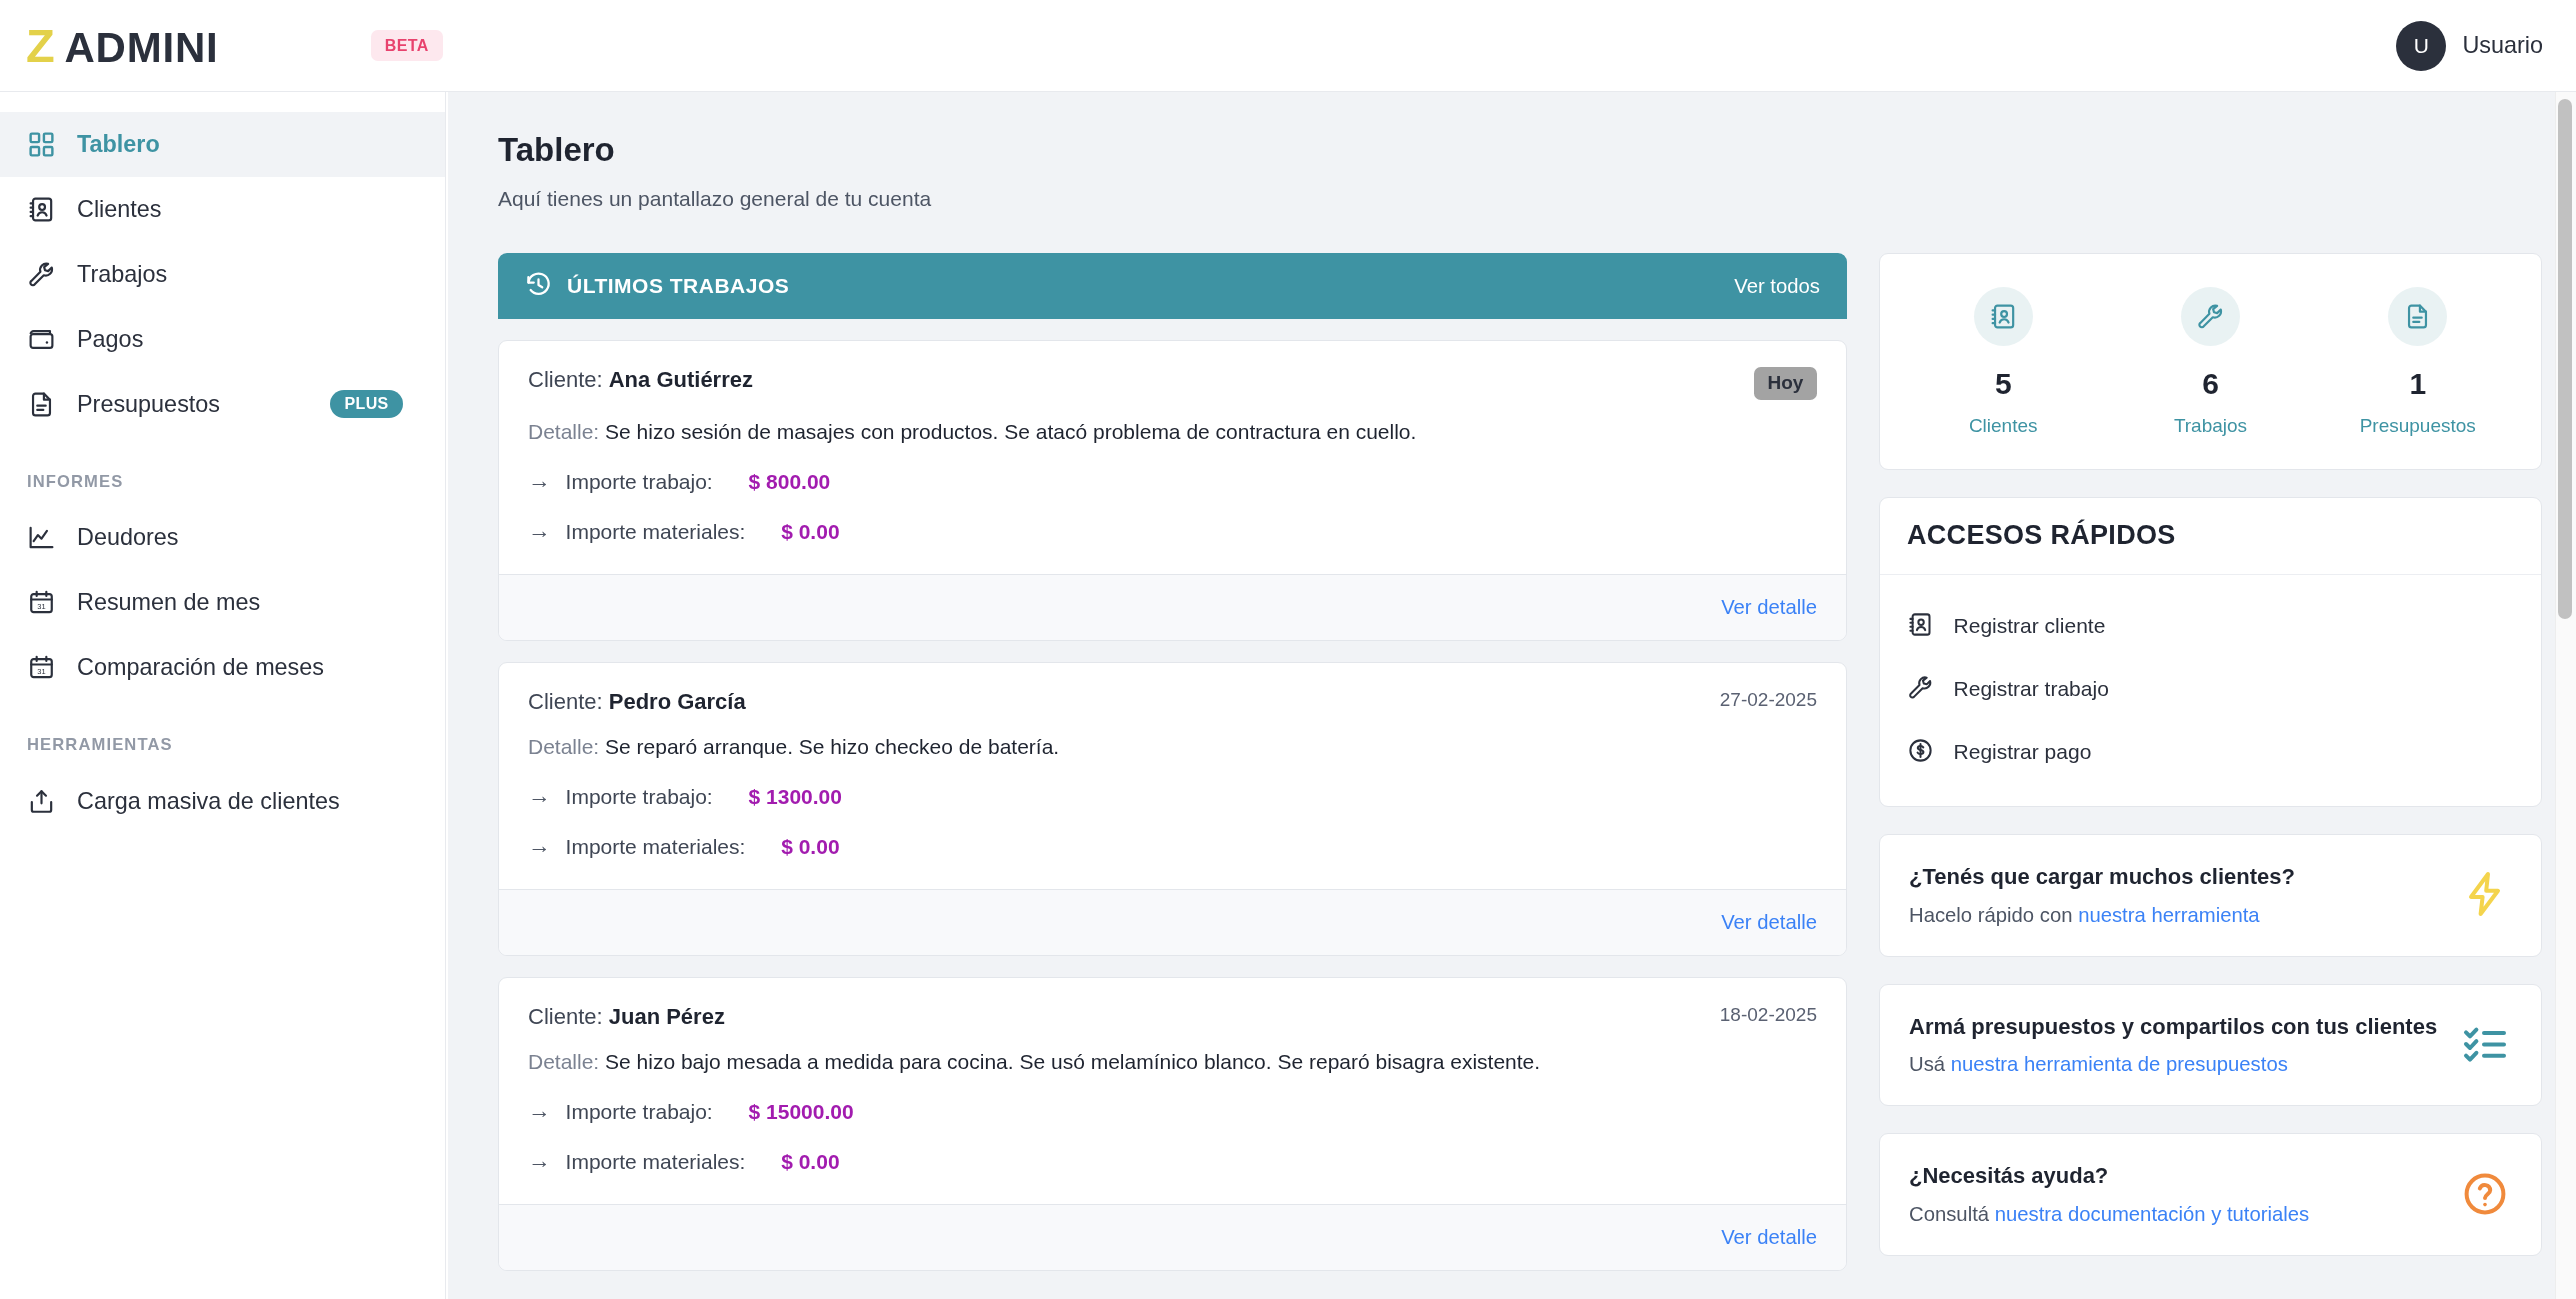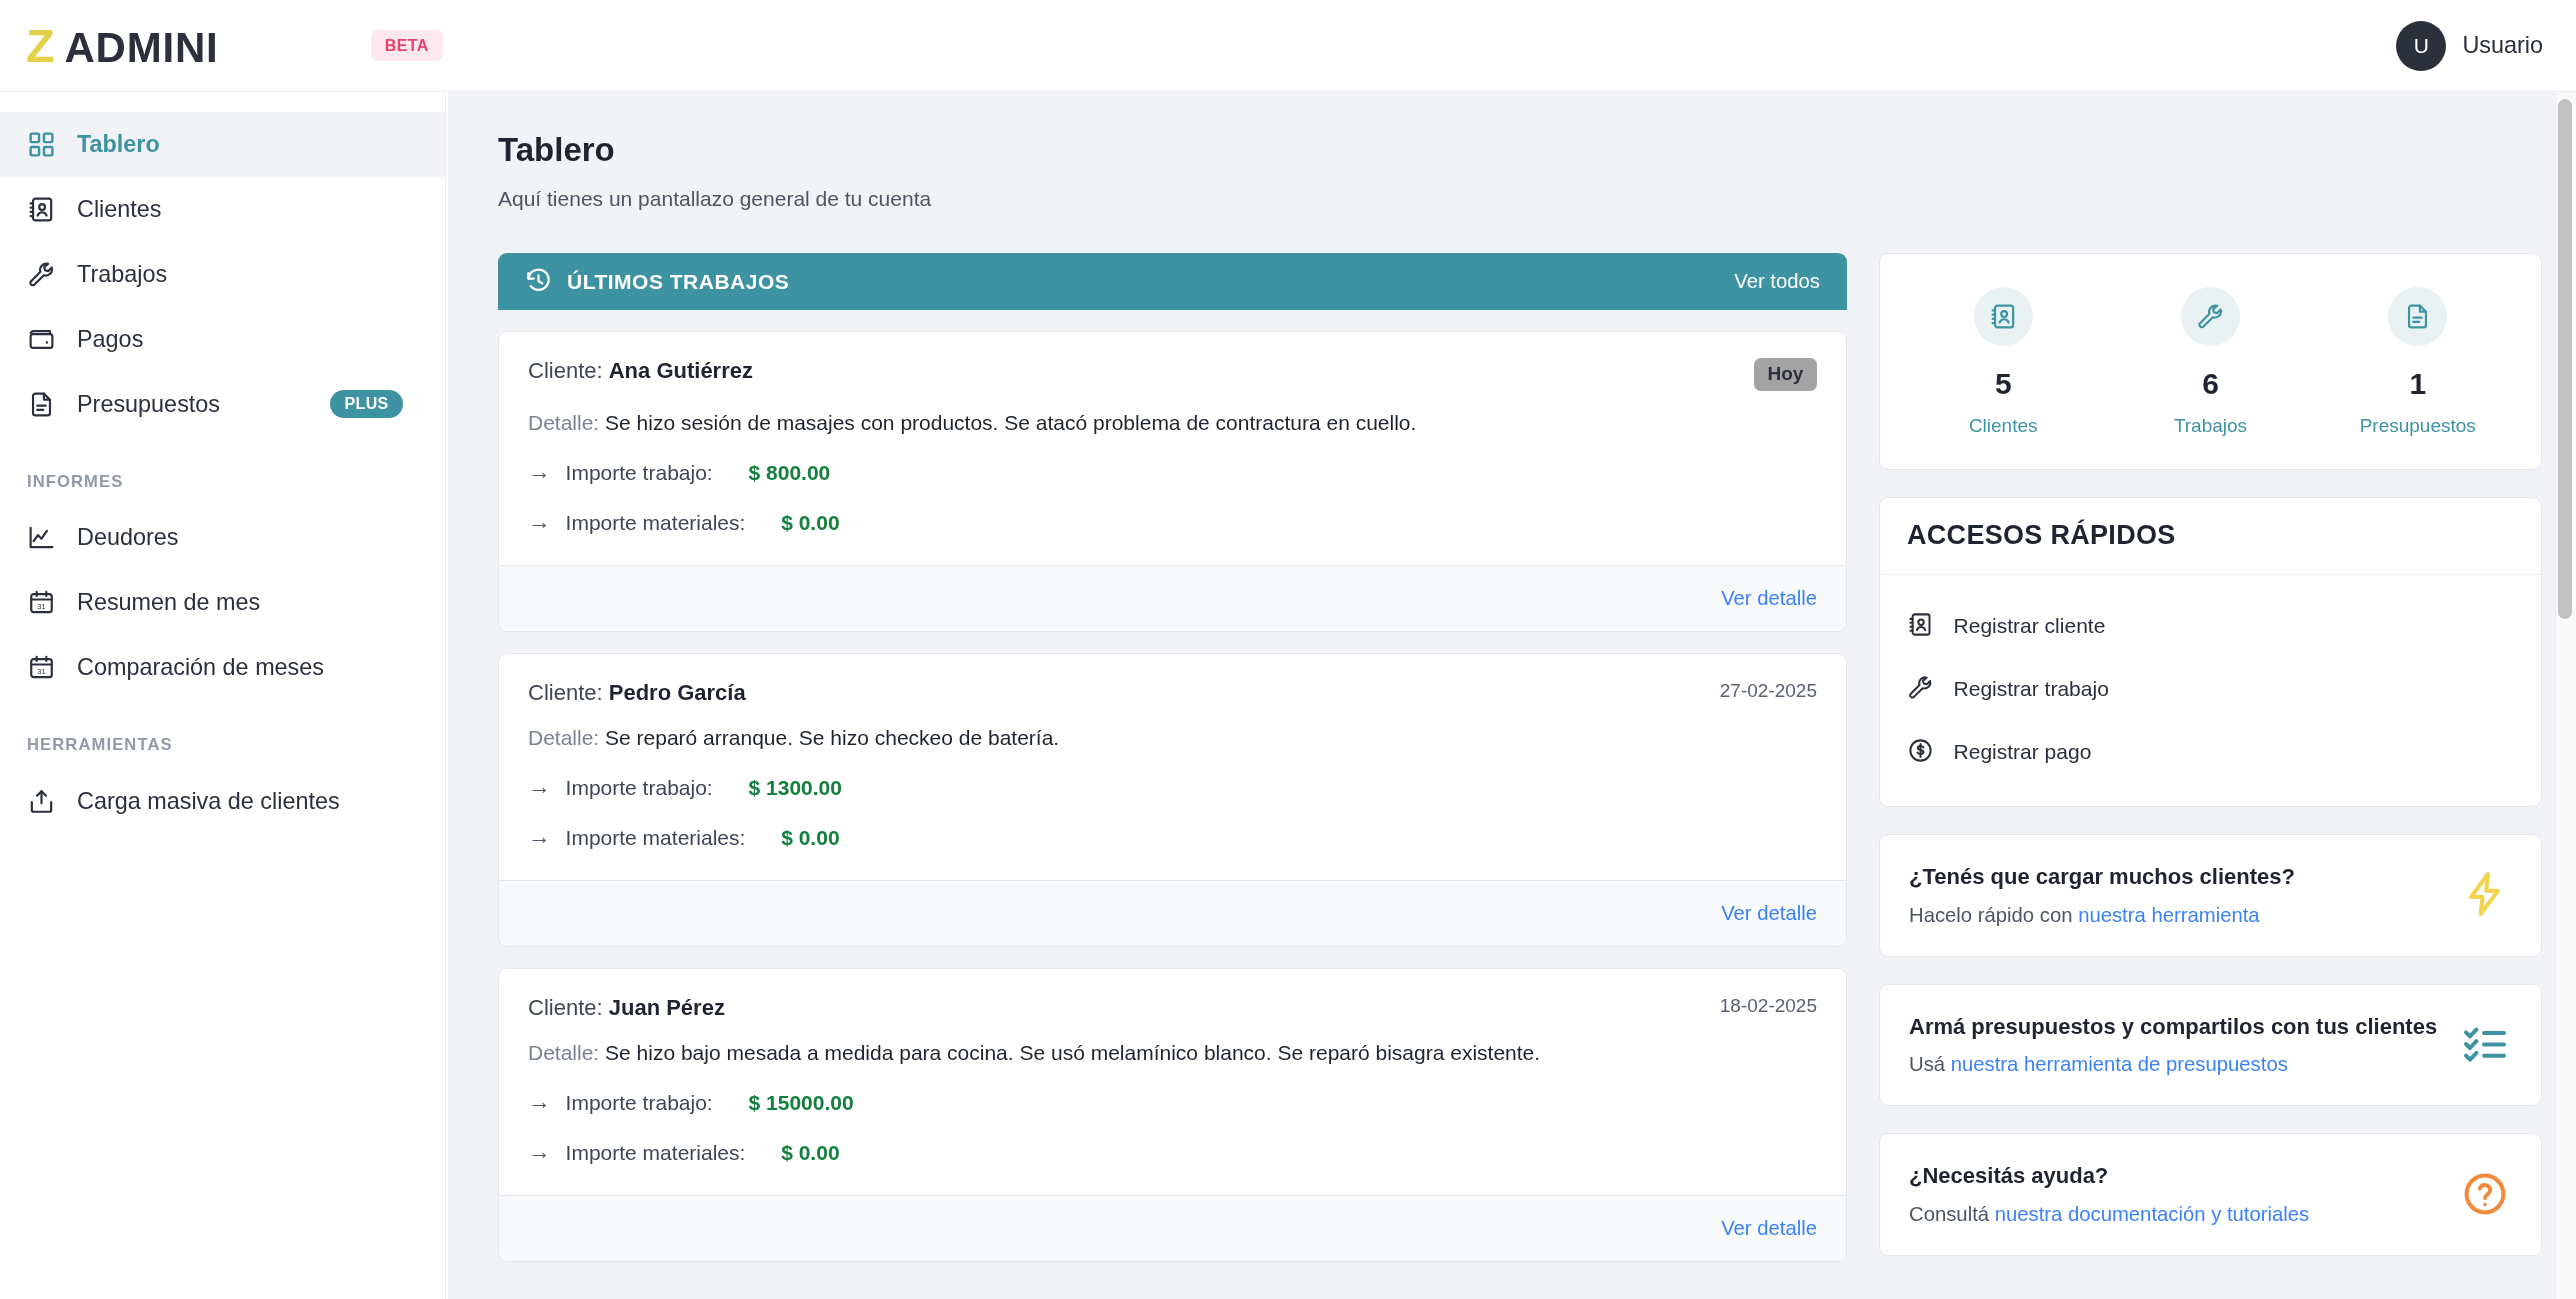--- a/index.html
+++ b/index.html
@@ -90,21 +90,21 @@
   .page-sub { font-size: 21px; color: #4d5564; margin-top: 18px; }
 
   .cols { display: flex; gap: 32px; margin-top: 42px; align-items: flex-start; }
   .col-left { width: 1349px; flex: 0 0 1349px; }
   .col-right { width: 663px; flex: 0 0 663px; }
 
   
   .banner {
     background: #3e93a3; color: #fff;
     border-radius: 9px 9px 0 0;
-    height: 57px;
+    height: 66px;
     display: flex; align-items: center;
     padding: 0 27px;
   }
   .banner-left { display: flex; align-items: center; gap: 15px; }
   .banner-left svg { width: 27px; height: 27px; }
   .banner-title { font-size: 21px; font-weight: 700; letter-spacing: 0.5px; }
   .banner-link { margin-left: auto; font-size: 20.3px; color: #fff; cursor: pointer; }
 
   
   .job-card {
@@ -123,21 +123,21 @@
     background: #a3a3a3; color: #2b303c; font-weight: 700;
     padding: 5.3px 13.6px; border-radius: 6.8px; font-size: 19px;
   }
   .job-detail { font-size: 21px; color: #7b8291; margin-top: 20px; }
   .job-detail b { color: #1f2430; font-weight: 400; }
   .amount-row {
     display: flex; align-items: center; gap: 15px;
     margin-top: 26px; font-size: 21px; color: #3f4654;
   }
   .amount-row .arrow { color: #4d5564; font-size: 22.6px; line-height: 1; }
-  .amount-row b { color: #15803d; font-weight: 700; }
+  .amount-row b { color: #a21caf; font-weight: 700; }
   .job-foot {
     border-top: 1.5px solid #e3e6eb;
     background: #f8f9fb;
     height: 66px; display: flex; align-items: center;
     justify-content: flex-end; padding-right: 29px;
   }
   .job-foot a { font-size: 20.3px; color: #3b82f6; cursor: pointer; text-decoration: none; }
 
   
   .rcard {

